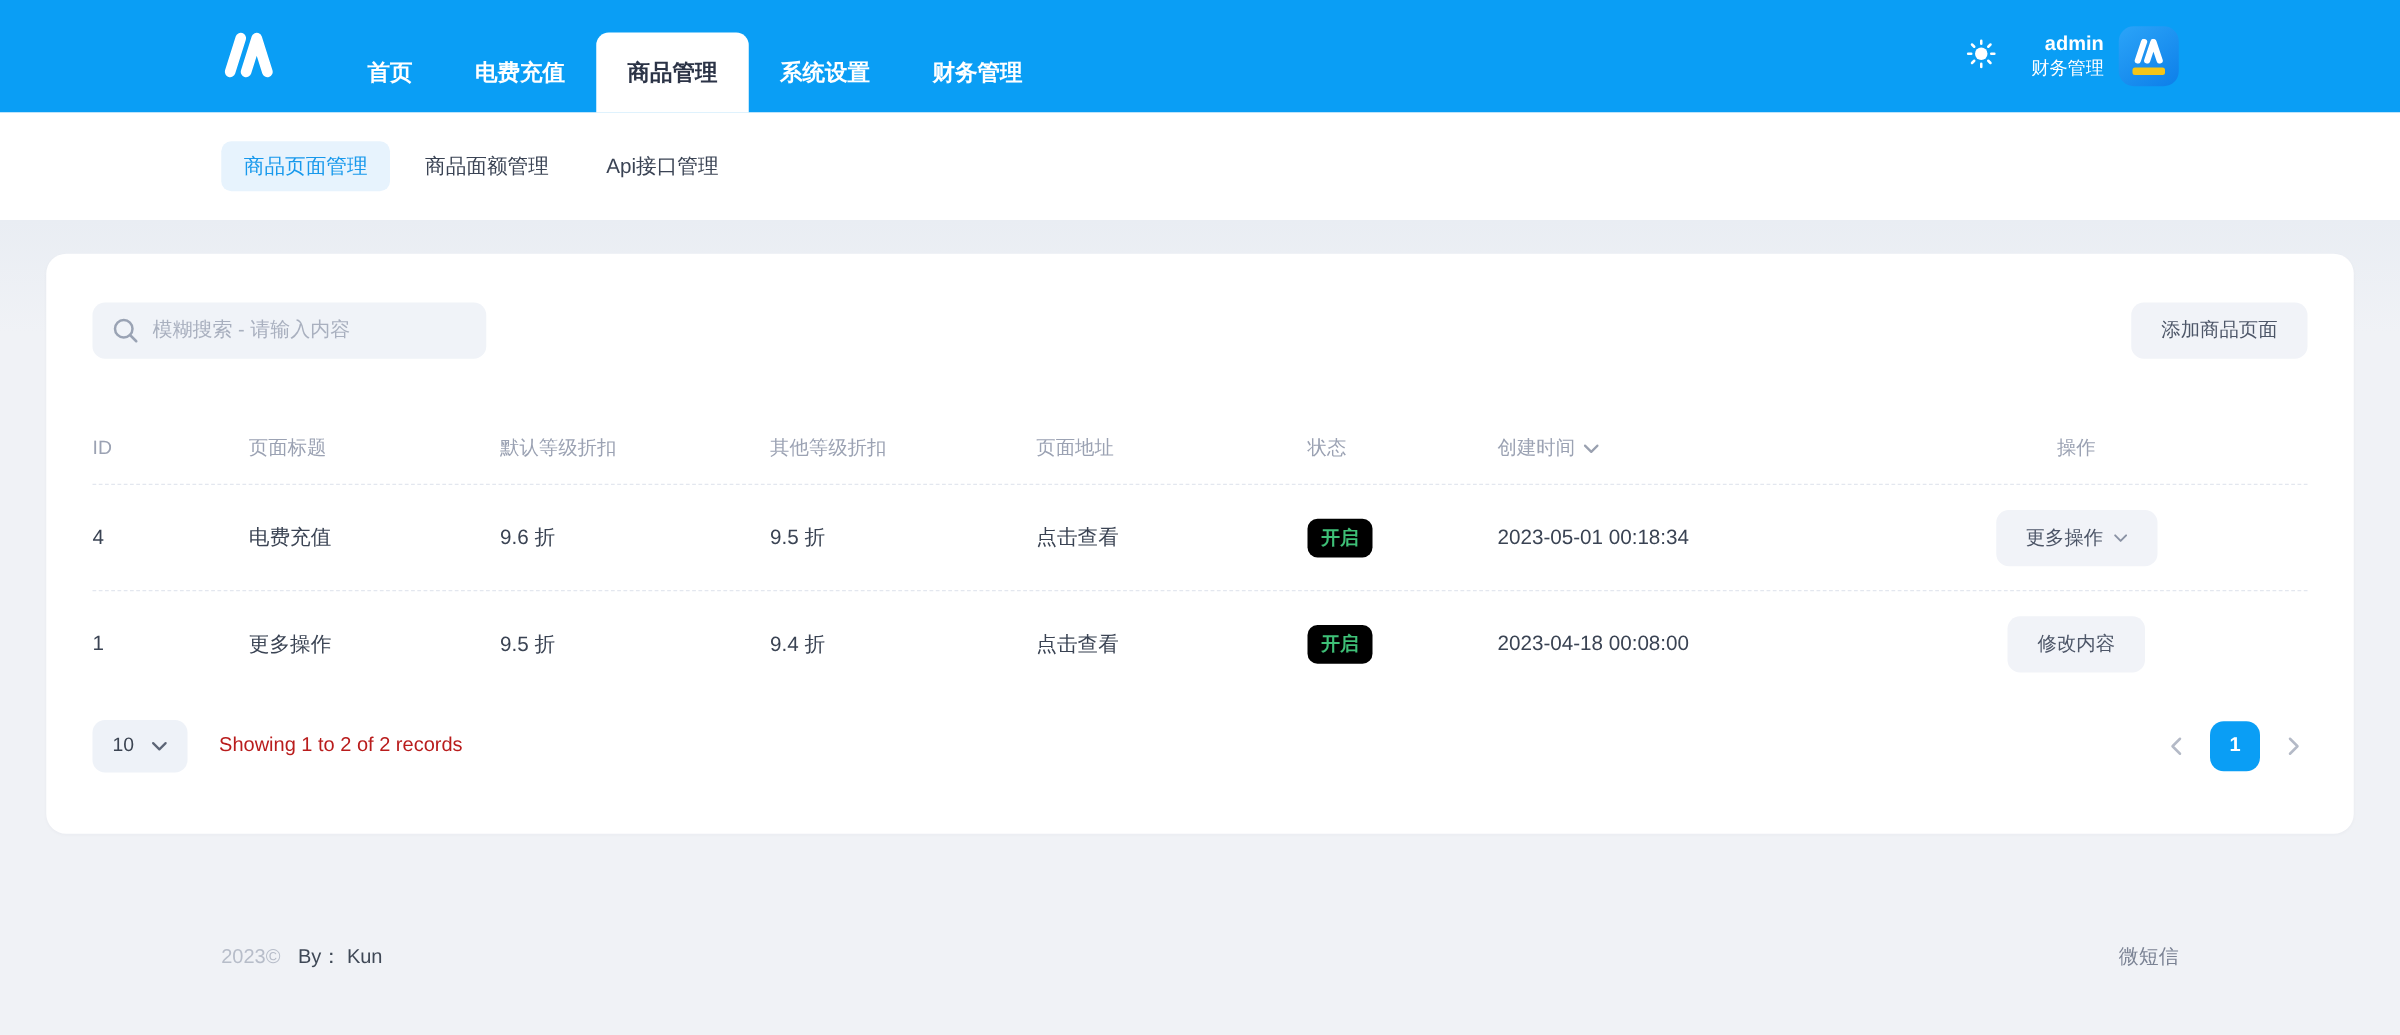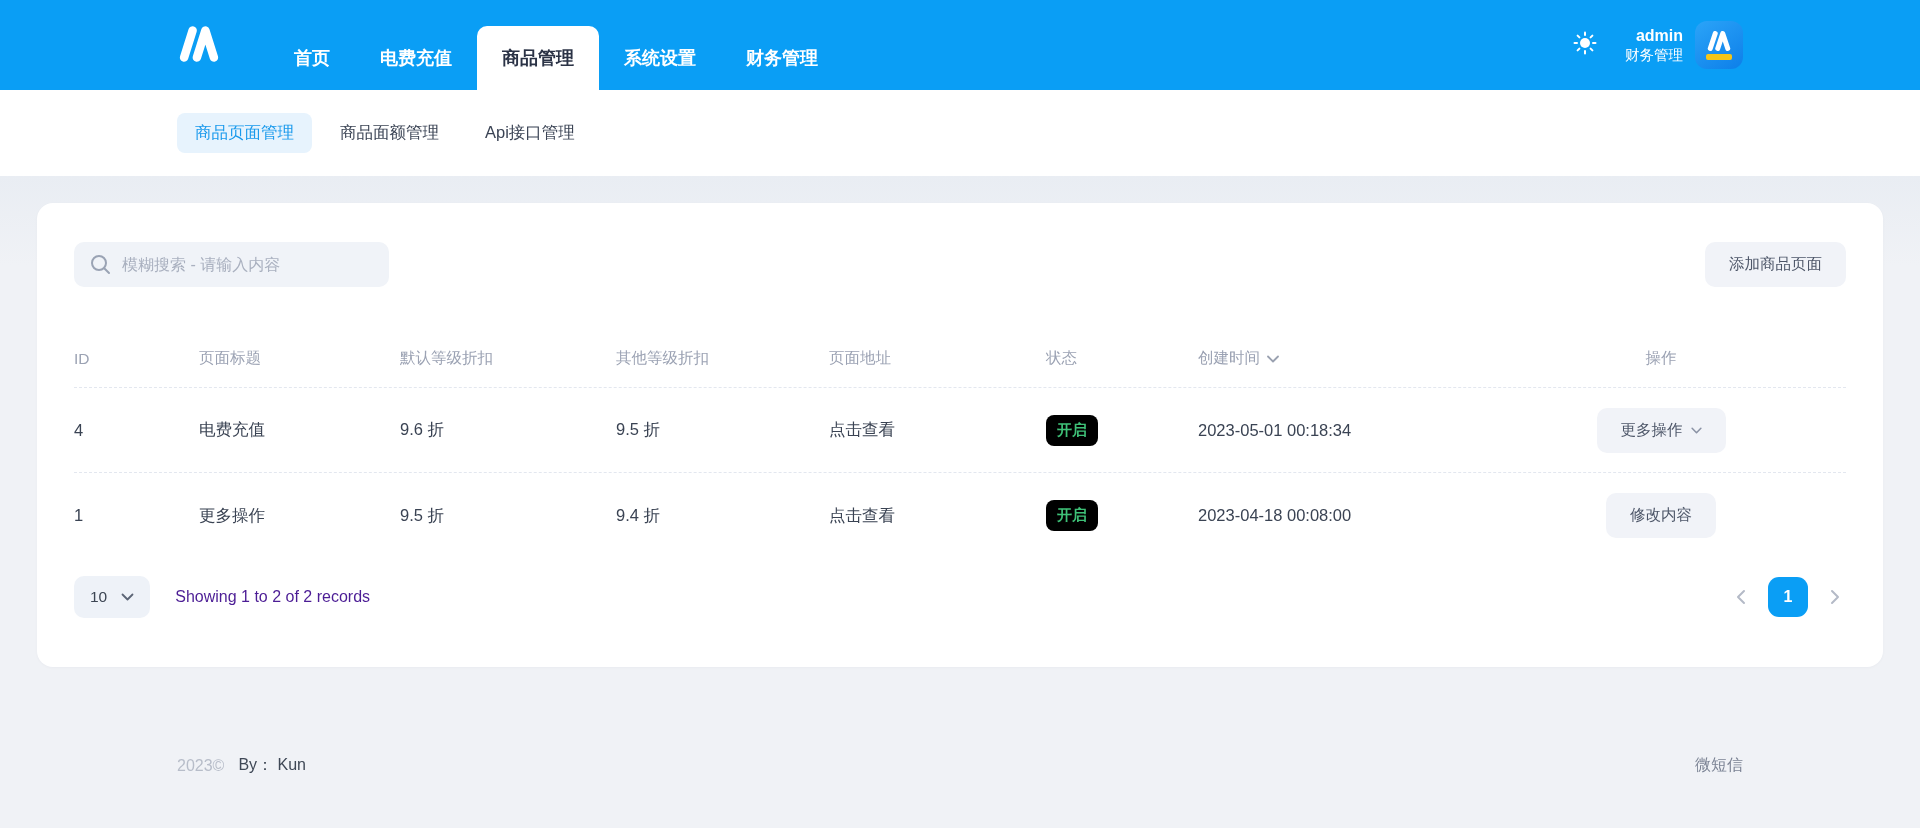--- a/index.html
+++ b/index.html
@@ -93,21 +93,21 @@
   }
   .link-cell { cursor: pointer; }
 
   
   .pagi { margin-top: 18px; display: flex; align-items: center; }
   .page-size {
     height: 42px; background: #eef2f8; border-radius: 10px; border: none;
     display: inline-flex; align-items: center; gap: 14px; padding: 0 16px;
     font-size: 15.5px; color: #3c4553; cursor: pointer; font-family: inherit;
   }
-  .pagi-summary { margin-left: 25px; font-size: 16px; color: #4c1d95; }
+  .pagi-summary { margin-left: 25px; font-size: 16px; color: #b91c1c; }
   .pagi-right { margin-left: auto; display: flex; align-items: center; gap: 16px; }
   .pagi-arrow { background: none; border: none; display: flex; padding: 6px; cursor: pointer; }
   .page-current {
     width: 40px; height: 40px; border: none; border-radius: 11px;
     background: #0a9ef5; color: #ffffff; font-size: 16px; font-weight: 700;
     display: flex; align-items: center; justify-content: center; cursor: pointer;
   }
 
   
   .footer { margin-top: 88px; padding-bottom: 20px; }

